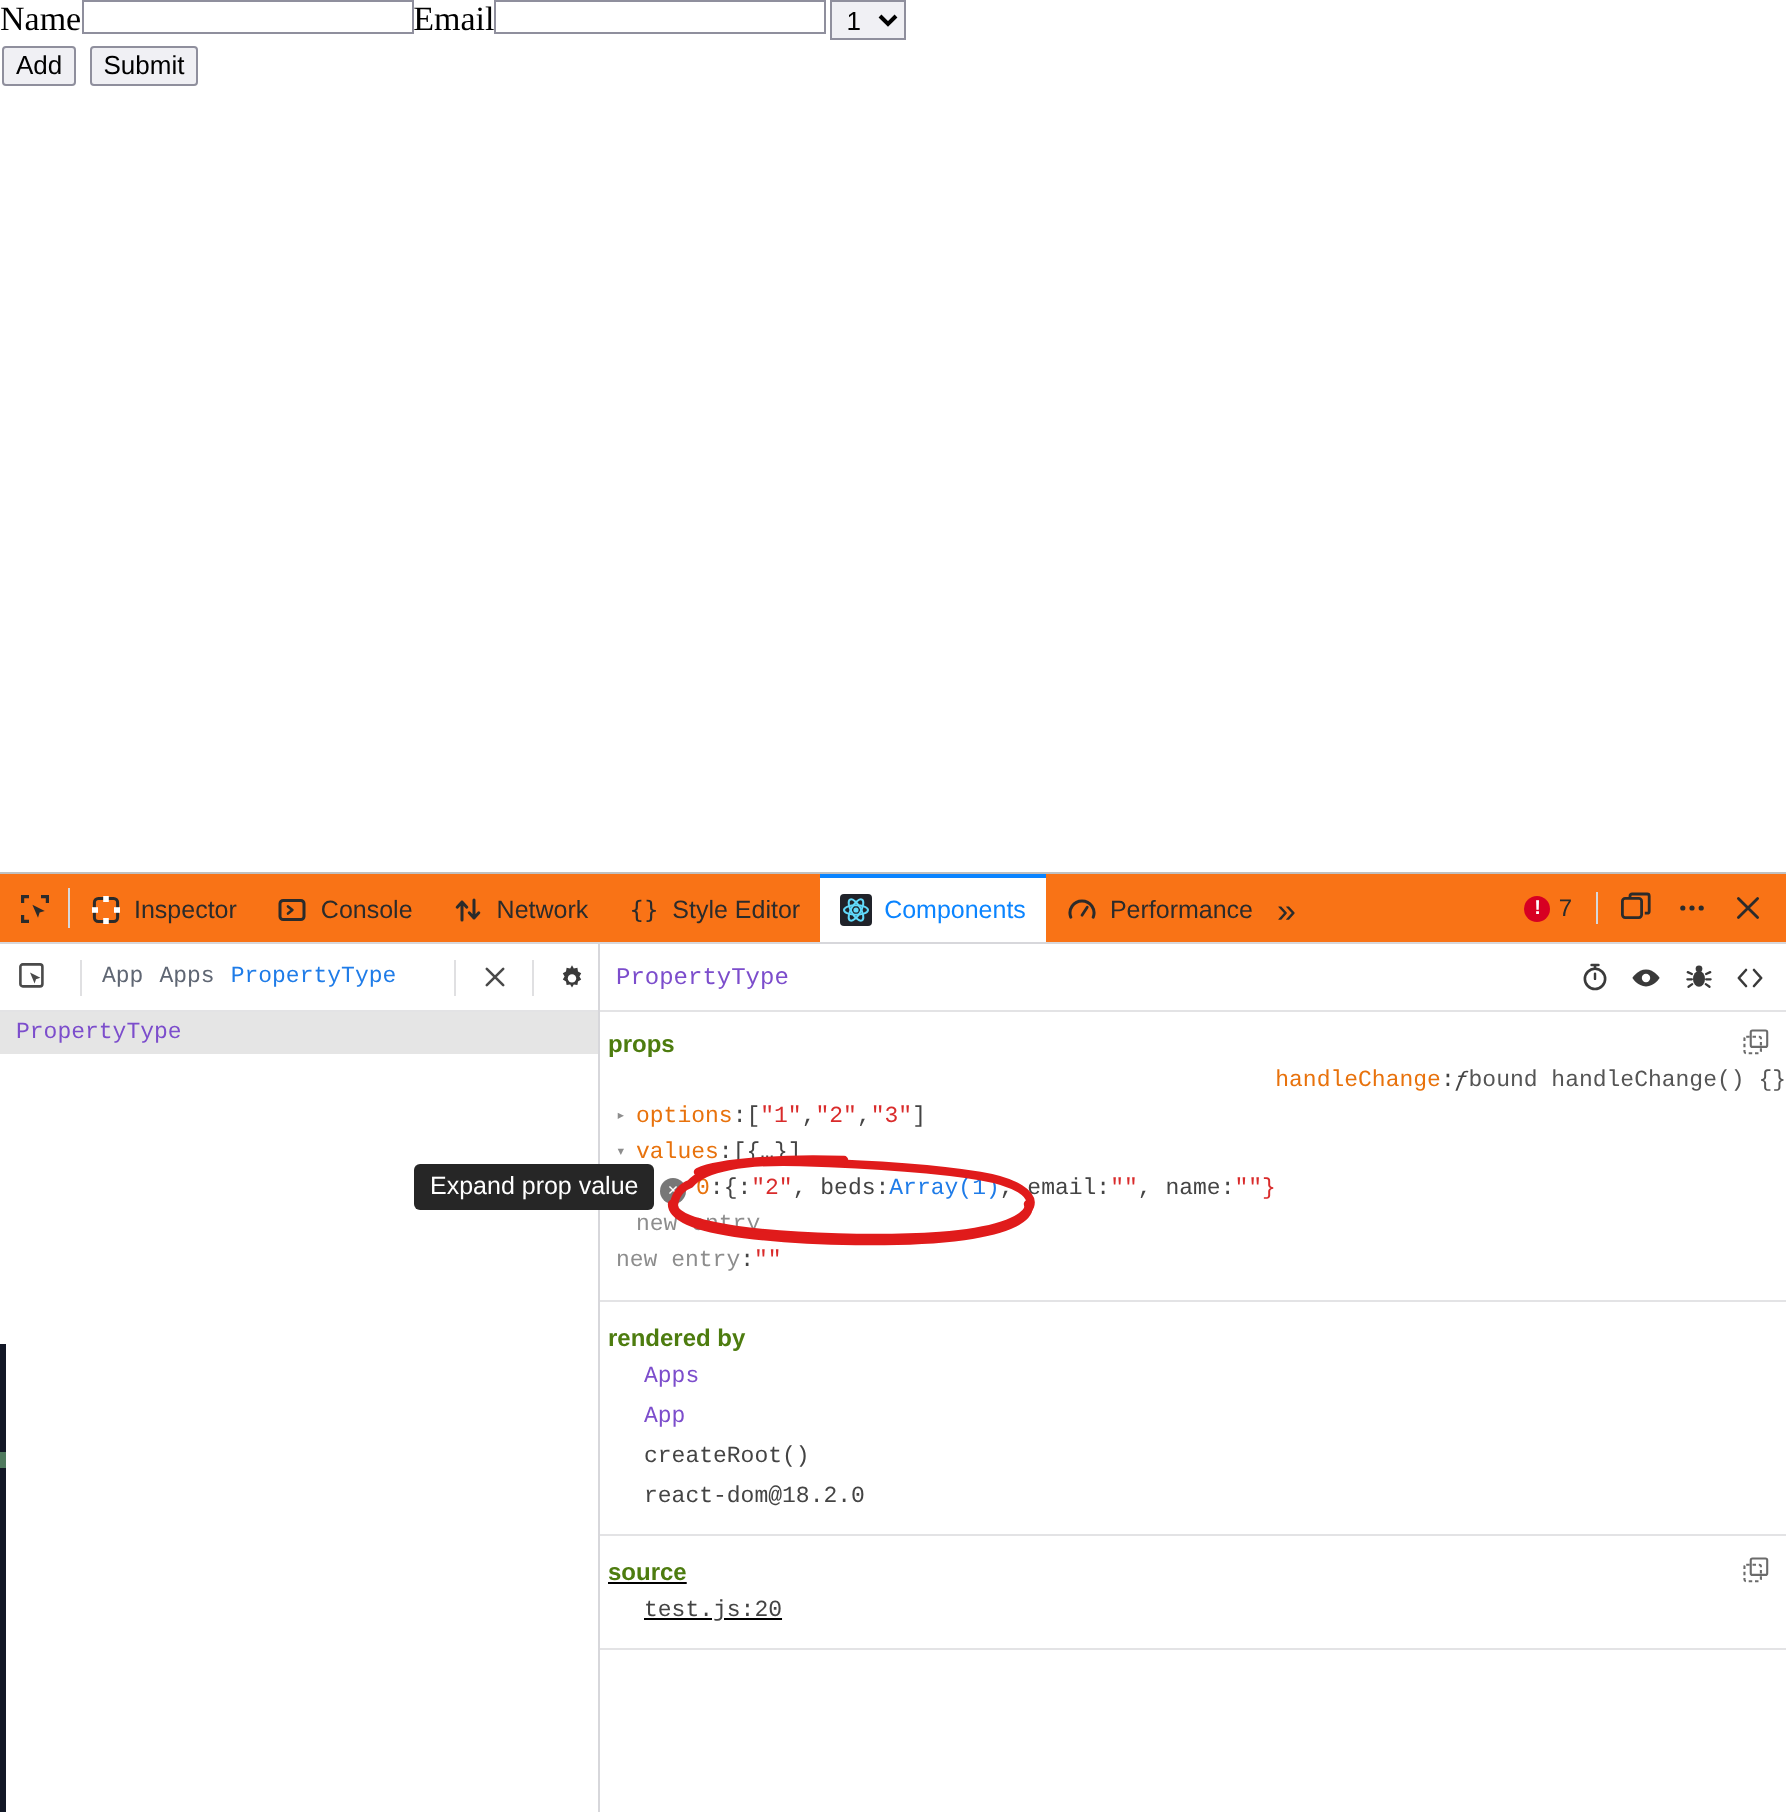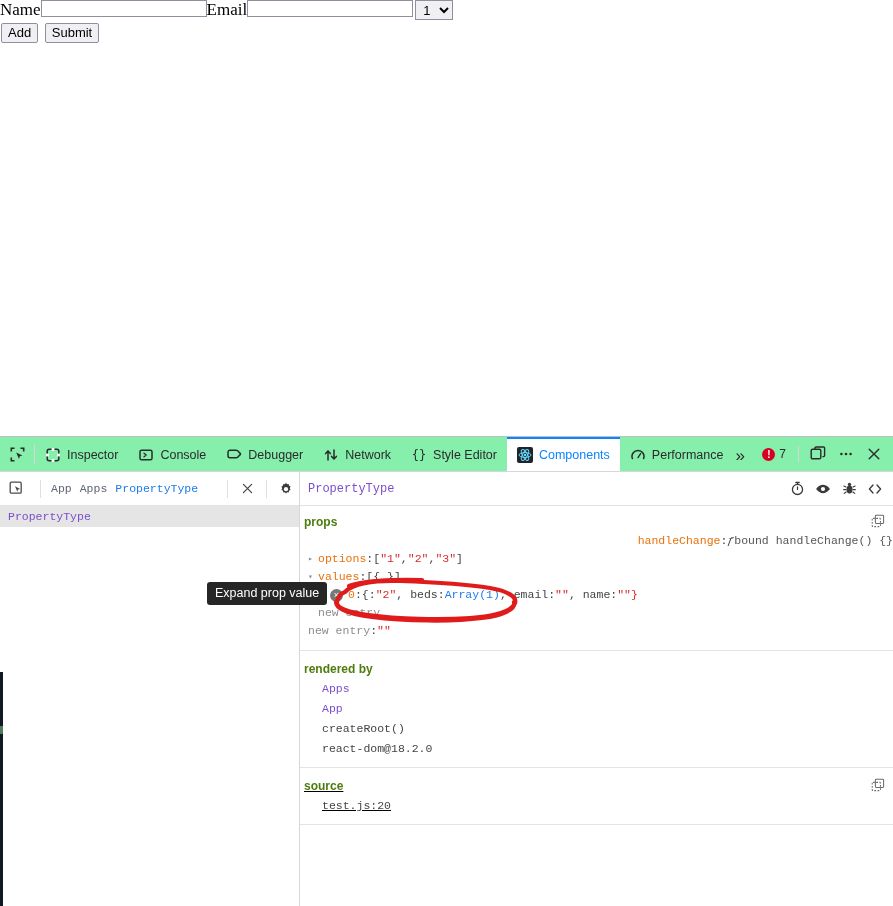--- a/index.html
+++ b/index.html
@@ -88,21 +88,21 @@
     background: #fff;
     border-top: 1px solid #c0c0c0;
     font-family: "Liberation Sans", sans-serif;
   }
   
   #dt-tabbar {
     height: 34px;
     display: flex;
     align-items: stretch;
     border-bottom: 1px solid #d7d7db;
-    background: #86efac;
+    background: #f97316;
     position: relative;
   }
   .tb-left {
     display: flex;
     align-items: stretch;
     flex: 1 1 auto;
     min-width: 0;
   }
   .tb-picker {
     display: flex;
@@ -424,28 +424,20 @@
       <div class="dt-tab">
         <span class="tab-ico">
           <svg width="14" height="14" viewBox="0 0 14 14">
               <rect x="1" y="2.2" width="12" height="9.6" rx="1.6" fill="none" stroke="#2b2b2b" stroke-width="1.5"></rect>
               <path d="M5 5.2l2.2 1.8L5 8.8" fill="none" stroke="#2b2b2b" stroke-width="1.3" stroke-linecap="round" stroke-linejoin="round"></path>
             </svg>
         </span>
         <span>Console</span>
       </div>
 
-      <div class="dt-tab">
-        <span class="tab-ico">
-          <svg width="15" height="14" viewBox="0 0 15 14">
-              <path d="M1 4.2a2 2 0 0 1 2-2h6.2c.5 0 1 .2 1.4.6l2.6 2.6a.8.8 0 0 1 0 1.2l-2.6 2.6a2 2 0 0 1-1.4.6H3a2 2 0 0 1-2-2z" fill="none" stroke="#2b2b2b" stroke-width="1.5"></path>
-            </svg>
-        </span>
-        <span>Debugger</span>
-      </div>
 
       <div class="dt-tab">
         <span class="tab-ico">
           <svg width="14" height="14" viewBox="0 0 14 14">
               <path d="M4 12V3M4 3L1.6 5.6M4 3l2.4 2.6" fill="none" stroke="#2b2b2b" stroke-width="1.5" stroke-linecap="round"></path>
               <path d="M10 2v9M10 11l2.4-2.6M10 11L7.6 8.4" fill="none" stroke="#2b2b2b" stroke-width="1.5" stroke-linecap="round"></path>
             </svg>
         </span>
         <span>Network</span>
       </div>

